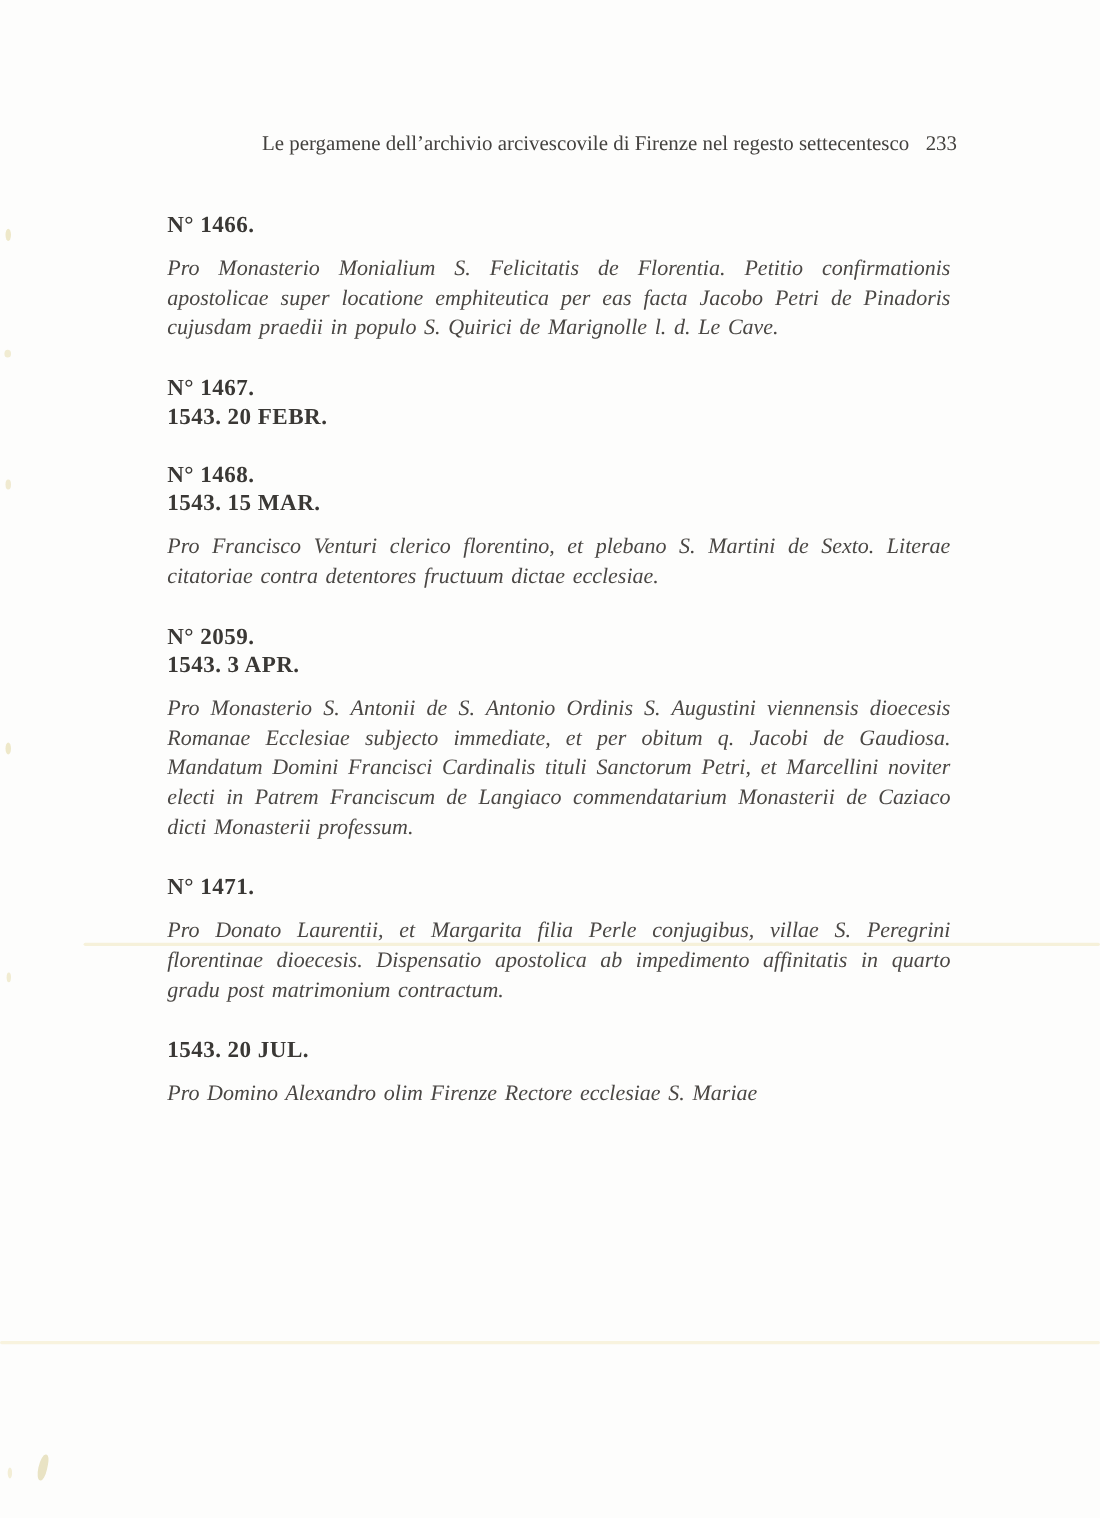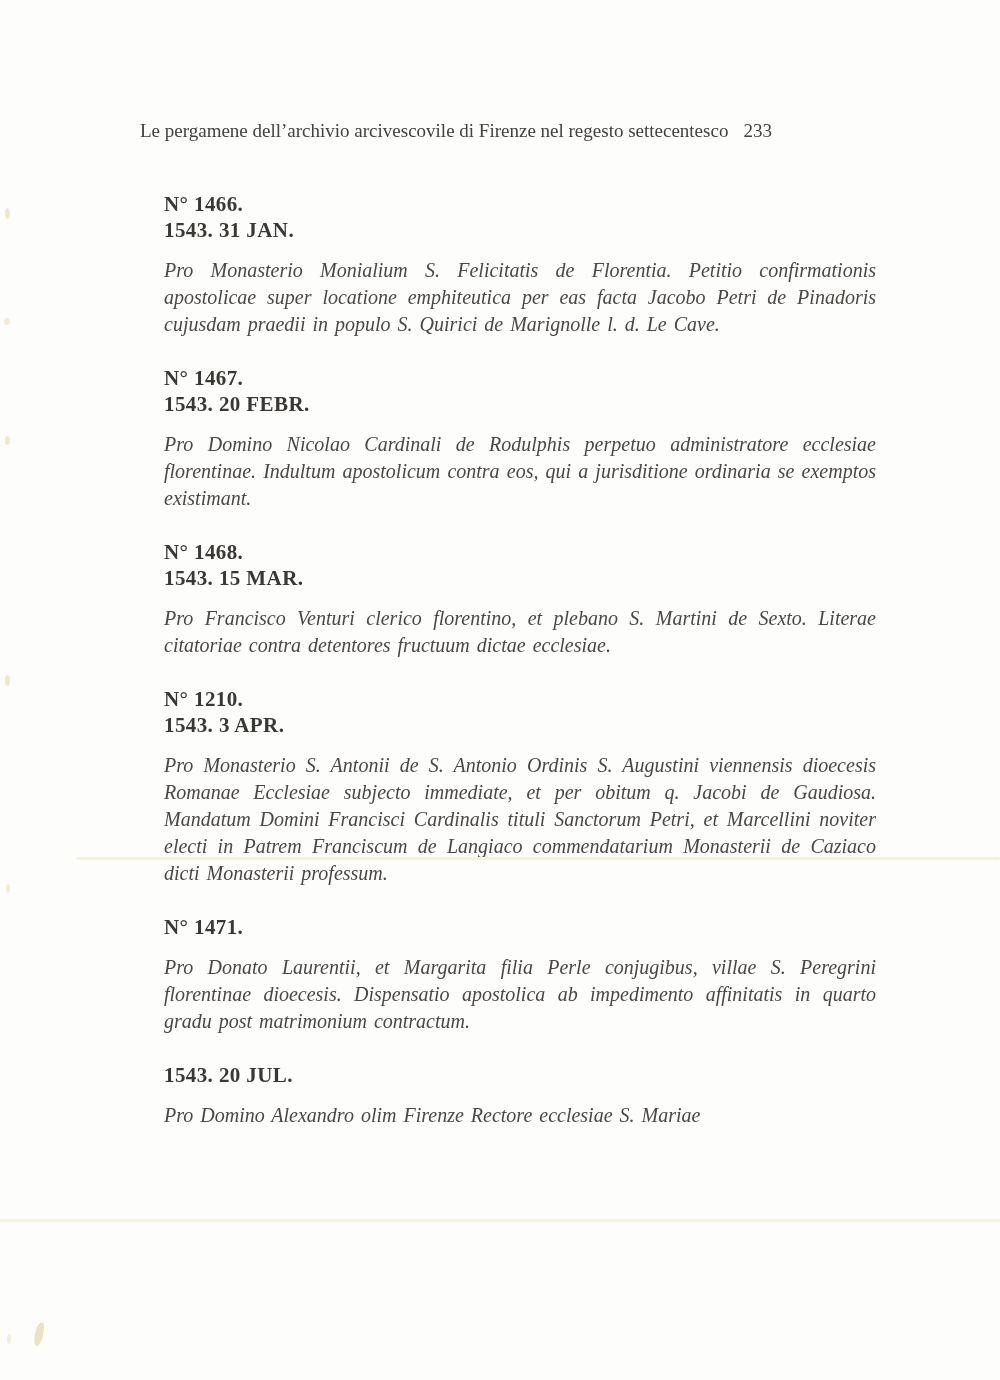--- a/index.html
+++ b/index.html
@@ -13,33 +13,33 @@
     height: 1380px;
     background: #fdfdfc;
     font-family: "Liberation Serif", serif;
     overflow: hidden;
   }
   .running-header {
     position: absolute;
     top: 119px;
     left: 140px;
     width: 730px;
-    text-align: left;
+    text-align: right;
     font-size: 19px;
     line-height: 24px;
     color: #43413e;
     white-space: nowrap;
   }
   .running-header .pagenum {
     margin-left: 15px;
   }
   .content {
     position: absolute;
     top: 191px;
-    left: 164px;
+    left: 152px;
     width: 712px;
   }
   .entry {
     margin: 0 0 27px 0;
   }
   .entry .num,
   .entry .date {
     margin: 0;
     font-size: 21px;
     line-height: 26px;
@@ -85,38 +85,36 @@
 <div class="page">
 
   <div class="running-header">
     <span>Le pergamene dell’archivio arcivescovile di Firenze nel regesto settecentesco</span><span class="pagenum">233</span>
   </div>
 
   <div class="content">
 
     <article class="entry">
       <h2 class="num">N° 1466.</h2>
-      <h3 class="date">1543. 31 JAN.</h3>
       <p class="body">Pro Monasterio Monialium S. Felicitatis de Florentia. Petitio confirmationis apostolicae super locatione emphiteutica per eas facta Jacobo Petri de Pinadoris cujusdam praedii in populo S. Quirici de Marignolle l. d. Le Cave.</p>
     </article>
 
     <article class="entry">
       <h2 class="num">N° 1467.</h2>
       <h3 class="date">1543. 20 FEBR.</h3>
-      <p class="body">Pro Domino Nicolao Cardinali de Rodulphis perpetuo administratore ecclesiae florentinae. Indultum apostolicum contra eos, qui a jurisditione ordinaria se exemptos existimant.</p>
     </article>
 
     <article class="entry">
       <h2 class="num">N° 1468.</h2>
       <h3 class="date">1543. 15 MAR.</h3>
       <p class="body">Pro Francisco Venturi clerico florentino, et plebano S. Martini de Sexto. Literae citatoriae contra detentores fructuum dictae ecclesiae.</p>
     </article>
 
     <article class="entry">
-      <h2 class="num">N° 1210.</h2>
+      <h2 class="num">N° 2059.</h2>
       <h3 class="date">1543. 3 APR.</h3>
       <p class="body">Pro Monasterio S. Antonii de S. Antonio Ordinis S. Augustini viennensis dioecesis Romanae Ecclesiae subjecto immediate, et per obitum q. Jacobi de Gaudiosa. Mandatum Domini Francisci Cardinalis tituli Sanctorum Petri, et Marcellini noviter electi in Patrem Franciscum de Langiaco commendatarium Monasterii de Caziaco dicti Monasterii professum.</p>
     </article>
 
 
     <article class="entry">
       <h2 class="num">N° 1471.</h2>
       <p class="body">Pro Donato Laurentii, et Margarita filia Perle conjugibus, villae S. Peregrini florentinae dioecesis. Dispensatio apostolica ab impedimento affinitatis in quarto gradu post matrimonium contractum.</p>
     </article>
 

